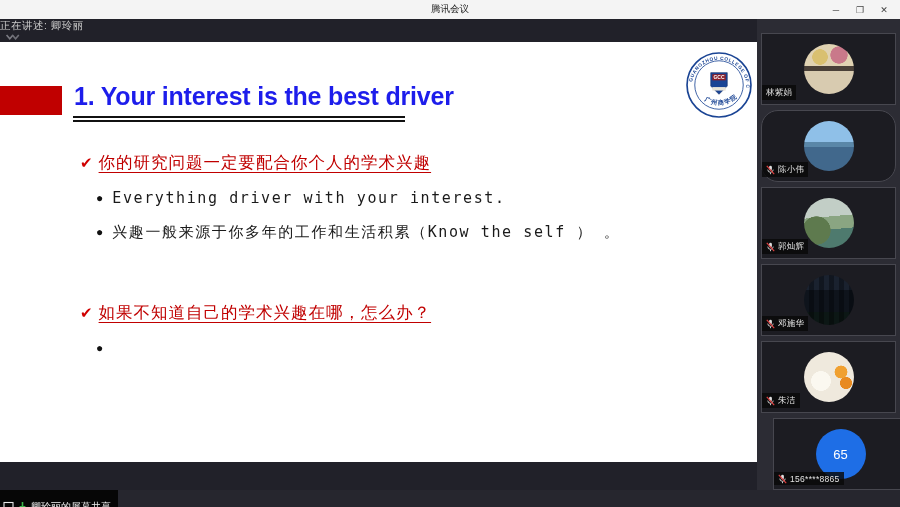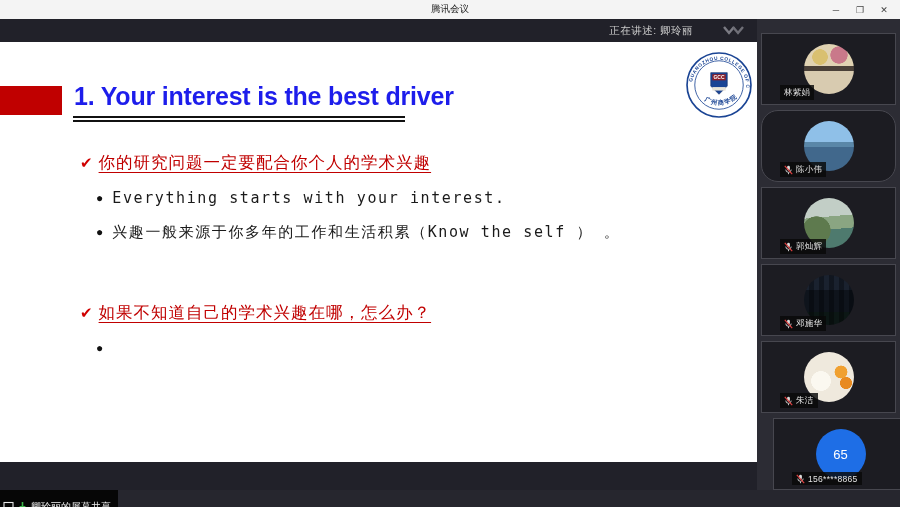--- a/index.html
+++ b/index.html
@@ -7,21 +7,21 @@
   #window { position:relative; width:900px; height:507px; background:#c2410c; overflow:hidden; }
 
   
   .titlebar { position:absolute; top:0; left:0; width:900px; height:19px; background:#f4f4f4; display:flex; align-items:center; justify-content:center; }
   .titlebar-title { font-size:9.5px; color:#222; }
   .win-controls { position:absolute; right:4px; top:0; height:19px; display:flex; }
   .win-btn { width:24px; height:19px; display:flex; align-items:center; justify-content:center; font-size:9px; color:#444; cursor:default; }
 
   
   .left-col { position:absolute; top:19px; left:0; width:757px; height:471px; background:#212129; }
-  .speaker-bar { position:absolute; top:0; left:0; width:757px; height:23px; display:flex; align-items:center; justify-content:flex-end; padding-right:10px; }
+  .speaker-bar { position:absolute; top:0; left:0; width:757px; height:23px; display:flex; justify-content:flex-end; padding-right:10px;flex-direction:column; }
   .speaker-label { font-size:10.5px; color:#c9c9c9; margin-right:28px; letter-spacing:0.5px; }
   .chevrons-icon { width:26px; height:14px; opacity:0.75; }
 
   
   .slide { position:absolute; top:23px; left:0; width:757px; height:420px; background:#ffffff; overflow:hidden; }
   .red-block { position:absolute; left:0; top:44px; width:62px; height:29px; background:#c00000; }
   .slide-title { position:absolute; left:74px; top:40px; font-size:25px; font-weight:bold; color:#1d1deb; letter-spacing:-0.2px; }
   .title-underline { position:absolute; left:73px; top:74px; width:332px; height:6px; border-top:2.5px solid #111; border-bottom:2px solid #111; }
   .slide-body { position:absolute; left:80px; top:110px; width:620px; }
   .sec-heading { display:flex; align-items:flex-start; margin-bottom:14px; }
@@ -50,21 +50,21 @@
       linear-gradient(175deg, #c2cec6 0 38%, #8aa582 38% 62%, #4e7a6e 62% 100%); }
   .av-city { background:
       repeating-linear-gradient(90deg, #3a424e 0 5px, #252b34 5px 10px),
       linear-gradient(180deg, #39414d 0 30%, #20262e 30% 75%, #1b2d22 75% 100%); background-blend-mode:overlay; }
   .av-cat { background:
       radial-gradient(circle at 74% 40%, #f0a030 0 13%, rgba(0,0,0,0) 14%),
       radial-gradient(circle at 84% 62%, #e88a20 0 11%, rgba(0,0,0,0) 12%),
       radial-gradient(circle at 34% 58%, #fbf8f0 0 22%, rgba(0,0,0,0) 23%),
       linear-gradient(180deg, #efe9dd 0 100%); }
   .av-blue { background:#1e6ee6; }
-  .name-chip { position:absolute; left:18px; bottom:4px; display:flex; align-items:center; gap:3px; background:rgba(8,8,8,0.82); padding:1.5px 4px; }
+  .name-chip { position:absolute; left:0; bottom:4px; display:flex; align-items:center; gap:3px; background:rgba(8,8,8,0.82); padding:1.5px 4px; }
   .name-text { font-size:8.5px; color:#e2e2e2; letter-spacing:0.3px; }
   .mic-icon { width:9px; height:10px; flex:none; }
 
   
   .bottom-bar { position:absolute; top:490px; left:0; width:900px; height:17px; background:#26262e; }
   .share-chip { position:absolute; left:0; top:0; height:33px; background:#060606; display:flex; align-items:center; gap:3px; padding:0 7px 0 3px; }
   .share-label { font-size:10px; color:#f0f0f0; }
   .share-icon { width:11px; height:11px; flex:none; }
 </style>
 </head>
@@ -95,21 +95,21 @@
       <div class="slide-title">1. Your interest is the best driver</div>
       <div class="title-underline"></div>
 
       <div class="slide-body" id="slide-body">
           <div class="sec-heading">
             <span class="check">✔</span>
             <span class="heading-text">你的研究问题一定要配合你个人的学术兴趣</span>
           </div>
           <div class="bullet-line">
             <span class="dot">●</span>
-            <span class="bullet-text"><span>Everything starts with your interest.</span></span>
+            <span class="bullet-text"><span>Everything driver with your interest.</span></span>
           </div>
           <div class="bullet-line">
             <span class="dot">●</span>
             <span class="bullet-text"><span>兴趣一般来源于你多年的工作和生活积累（Know the self ） 。</span></span>
           </div>
           <div class="sec-gap"></div>
           <div class="sec-heading">
             <span class="check">✔</span>
             <span class="heading-text">如果不知道自己的学术兴趣在哪，怎么办？</span>
           </div>

